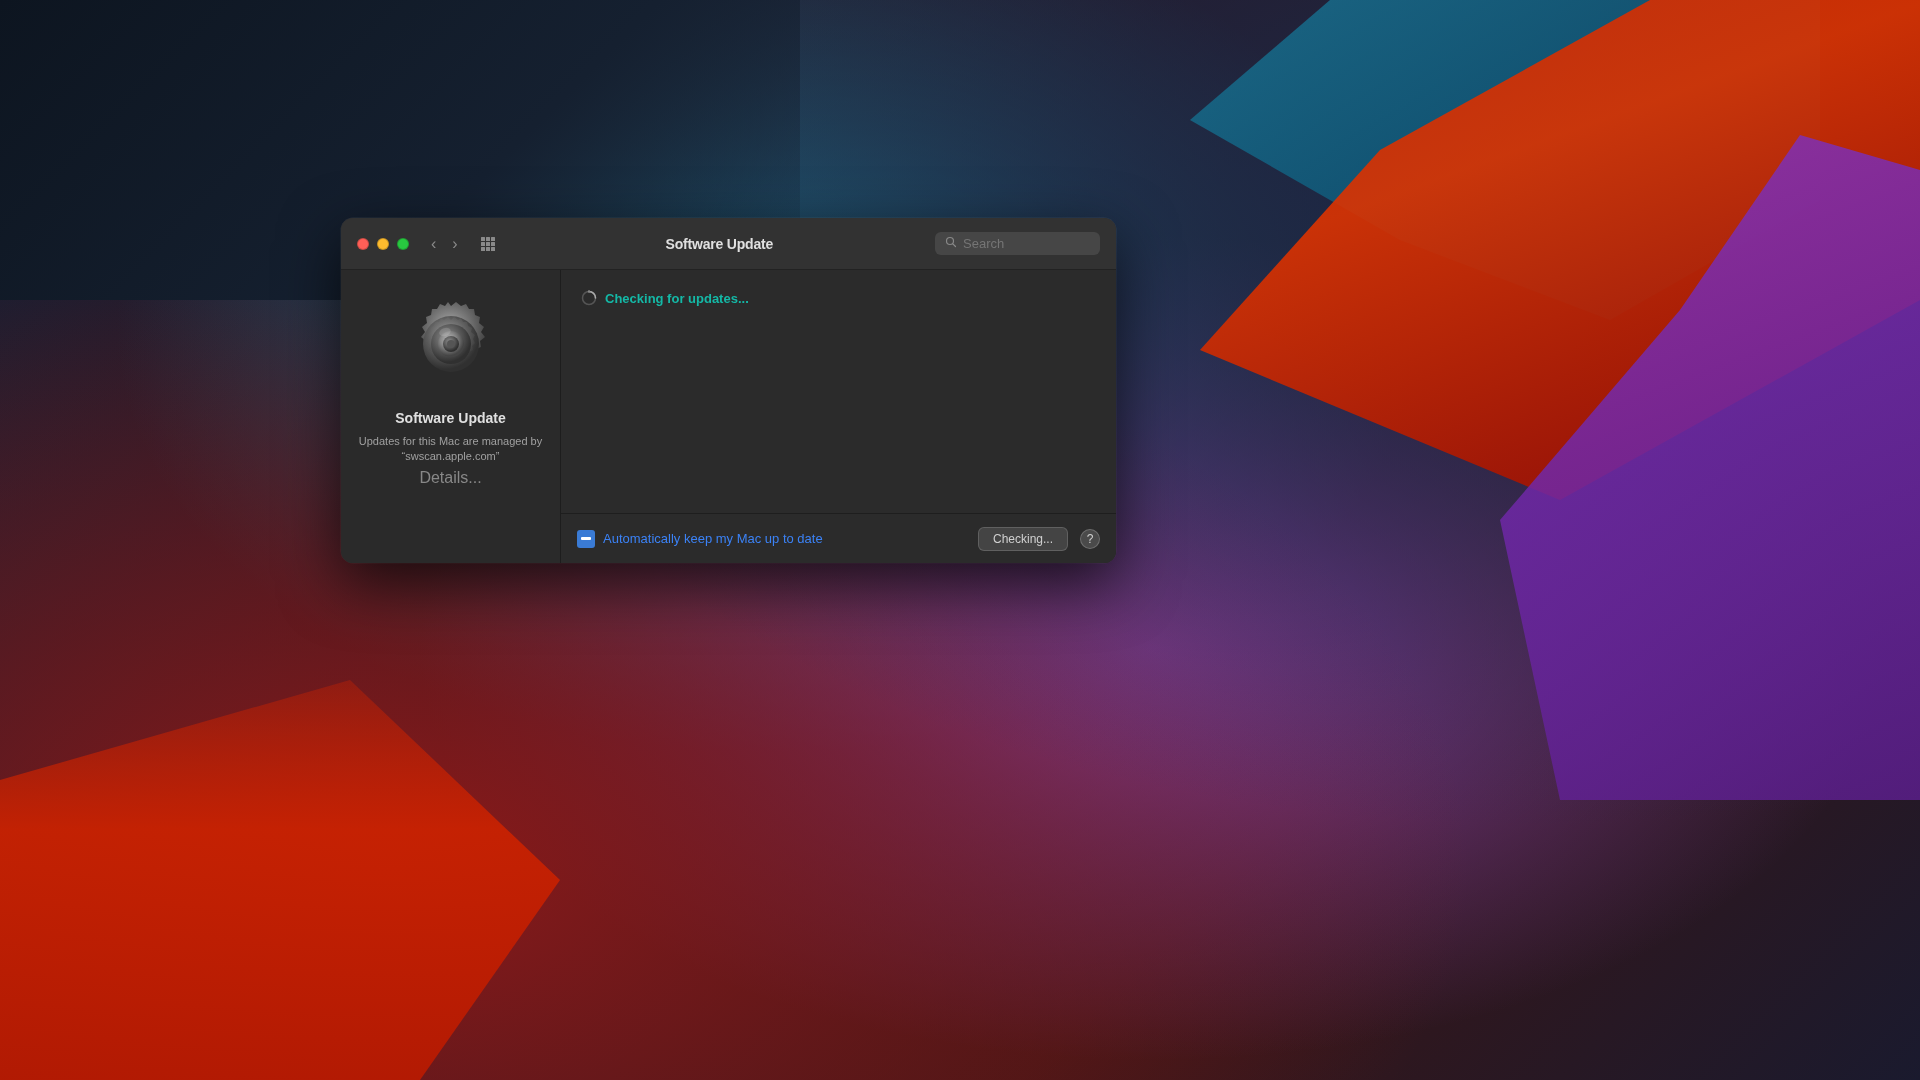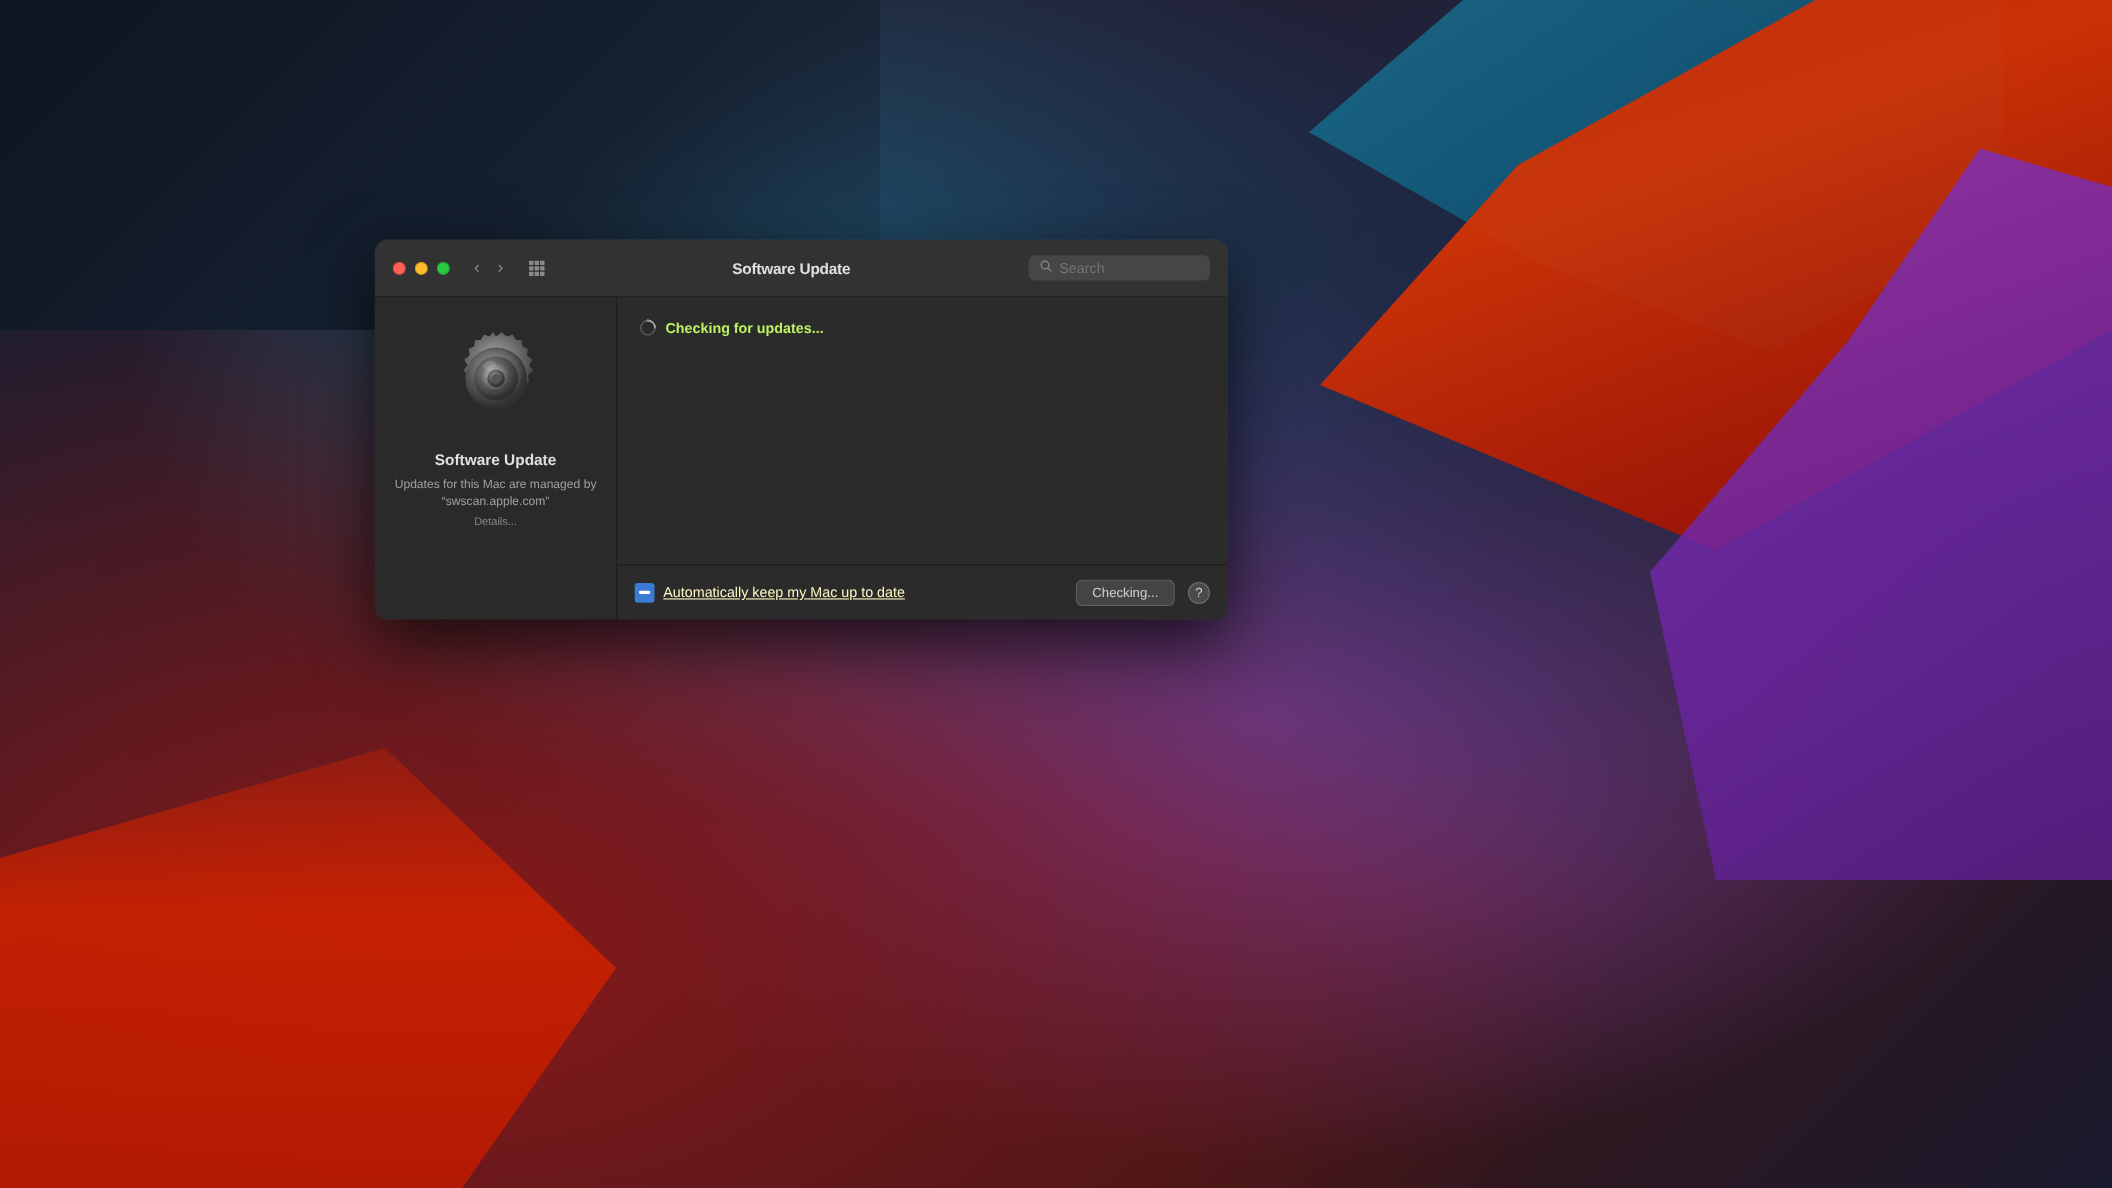--- a/index.html
+++ b/index.html
@@ -224,21 +224,21 @@
     .sidebar-desc {
       color: #a0a0a0;
       font-size: 11px;
       text-align: center;
       line-height: 1.4;
       margin-bottom: 4px;
     }
 
     .sidebar-details {
       color: #888;
-      font-size: 10px;
+      font-size: 16px;
       text-align: center;
       text-decoration: none;
     }
 
     
     .main-content {
       flex: 1;
       background: #2b2b2b;
       display: flex;
       flex-direction: column;
@@ -265,21 +265,21 @@
     }
 
     .spinner {
       width: 16px;
       height: 16px;
       animation: spin 1s linear infinite;
       flex-shrink: 0;
     }
 
     .checking-text {
-      color: #bef264;
+      color: #14b8a6;
       font-size: 13px;
       font-weight: 600;
     }
 
     
     .bottom-bar {
       height: 50px;
       background: #2b2b2b;
       border-top: 1px solid rgba(0,0,0,0.3);
       display: flex;
@@ -308,23 +308,22 @@
     }
 
     .toggle-checkbox-inner {
       width: 10px;
       height: 3px;
       background: white;
       border-radius: 1px;
     }
 
     .auto-update-label {
-      color: #fef9c3;
+      color: #3b82f6;
       font-size: 13px;
-      text-decoration: underline;
     }
 
     .advanced-btn {
       background: rgba(255,255,255,0.12);
       border: 1px solid rgba(255,255,255,0.15);
       border-radius: 6px;
       color: #d0d0d0;
       font-size: 12px;
       padding: 4px 14px;
       cursor: pointer;

